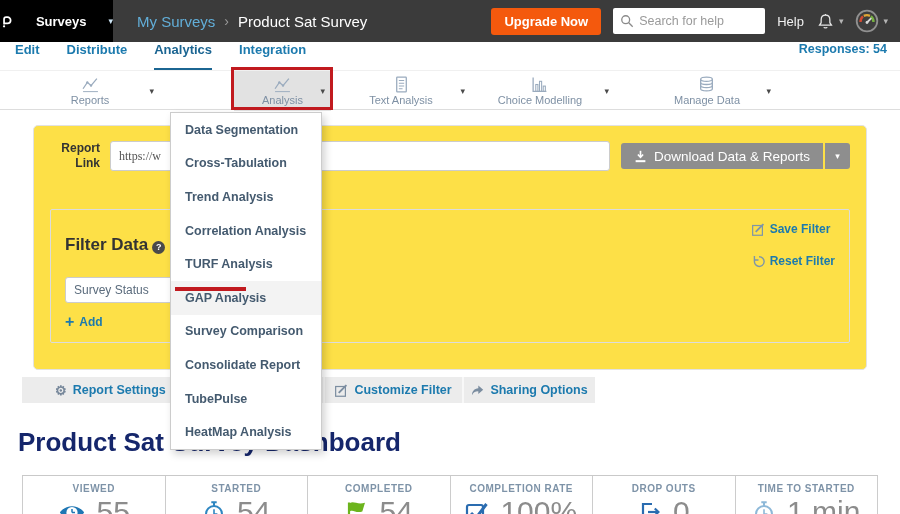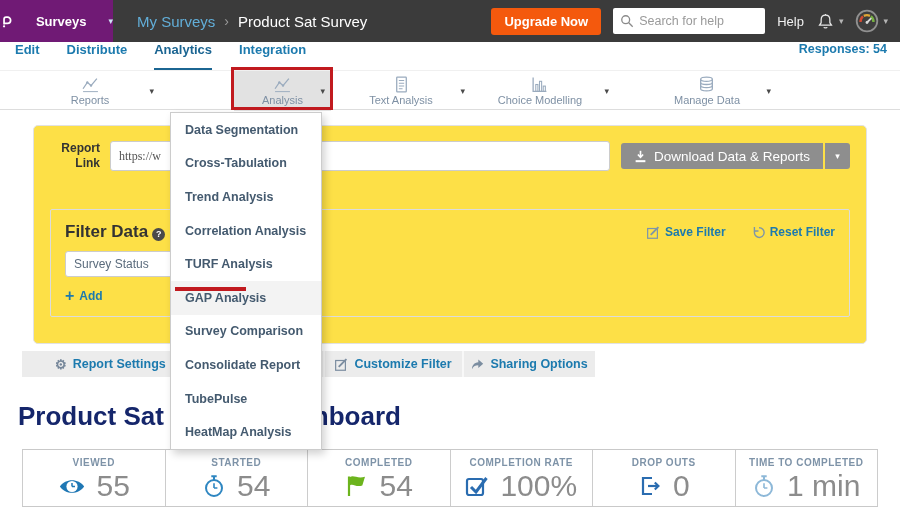--- a/index.html
+++ b/index.html
@@ -6,21 +6,21 @@
   html,body { width:900px; height:514px; }
   body {
     font-family:"Liberation Sans", sans-serif;
     background:#fff; position:relative; overflow:hidden;
     -webkit-font-smoothing:antialiased;
   }
   .caret { font-size:9px; line-height:1; }
 
   
   .topbar { height:42px; background:#3b3b3b; display:flex; align-items:center; }
-  .brand { width:113px; height:42px; background:#701a75; display:flex; align-items:center; justify-content:center; gap:22px; cursor:pointer; }
+  .brand { width:113px; height:42px; background:#000000; display:flex; align-items:center; justify-content:center; gap:22px; cursor:pointer; }
   .brand .logo { width:21px; height:21px; }
   .brand-label { color:#fff; font-size:13px; font-weight:700; }
   .brand .caret { color:#cfe6f6; }
   .breadcrumb { margin-left:24px; display:flex; align-items:center; gap:9px; font-size:15px; }
   .bc-parent { color:#62aed8; cursor:pointer; text-decoration:none; }
   .bc-sep { color:#9a9a9a; font-size:14px; }
   .bc-current { color:#ffffff; }
   .topbar-right { margin-left:auto; display:flex; align-items:center; gap:12px; padding-right:12px; }
   .upgrade { background:#f4590d; color:#fff; border:none; border-radius:3px; font-family:inherit;
              font-size:13px; font-weight:700; padding:6px 13px; cursor:pointer; }
@@ -62,21 +62,21 @@
              border-radius:3px 0 0 3px; height:26px; padding:0 13px; font-family:inherit; font-size:13.5px; cursor:pointer; }
   .dl-main svg { width:13px; height:13px; color:#fff; }
   .dl-caret { width:25px; height:26px; margin-left:2px; background:#8e8e8e; color:#fff; border:none;
               border-radius:0 3px 3px 0; font-size:9px; cursor:pointer; }
 
   .filter-box { margin-top:38px; border:1px solid #dcdcdc; border-radius:2px; padding:12px 14px 12px 14px; }
   .fb-head { display:flex; align-items:center; }
   .fb-head h2 { font-size:17px; font-weight:700; color:#333; }
   .qmark { width:13px; height:13px; background:#4a4a4a; color:#fff; border-radius:50%; font-size:9px; font-weight:700;
            display:inline-flex; align-items:center; justify-content:center; margin-left:4px; margin-top:4px; cursor:pointer; }
-  .fb-actions { margin-left:auto; display:flex; gap:26px; }
+  .fb-actions { margin-left:auto; display:flex; gap:18px;flex-direction:column; }
   .fb-actions a { display:flex; align-items:center; gap:5px; color:#1c7aae; font-size:12px; font-weight:700; text-decoration:none; cursor:pointer; }
   .fb-actions svg { width:13px; height:13px; color:#7e95a8; }
   .fb-select { margin-top:9px; width:165px; height:26px; background:#fff; border:1px solid #ccc; border-radius:3px;
                display:flex; align-items:center; padding:0 8px; font-size:12px; color:#5a6b7c; cursor:pointer; }
   .fb-select .caret { margin-left:auto; color:#444; }
   .fb-add { margin-top:11px; display:flex; align-items:center; gap:5px; color:#1c7aae; font-size:12px; font-weight:700; cursor:pointer; }
   .fb-add .plus { font-size:16px; font-weight:700; line-height:1; }
 
   
   .tabstrip { margin:7px 0 0 22px; width:575px; height:26px; display:flex; }
@@ -403,21 +403,21 @@
     <div class="stat">
       <div class="stat-label">DROP OUTS</div>
       <div class="stat-value">
         <svg class="si si-dropout">
             <use href="#i-dropout"></use>
           </svg>
         <span>0</span>
       </div>
     </div>
     <div class="stat">
-      <div class="stat-label">TIME TO COMPLETED</div>
+      <div class="stat-label">TIME TO STARTED</div>
       <div class="stat-value">
         <svg class="si si-timer">
             <use href="#i-stopwatch"></use>
           </svg>
         <span>1 min</span>
       </div>
     </div>
   </div>
 </div>
 

